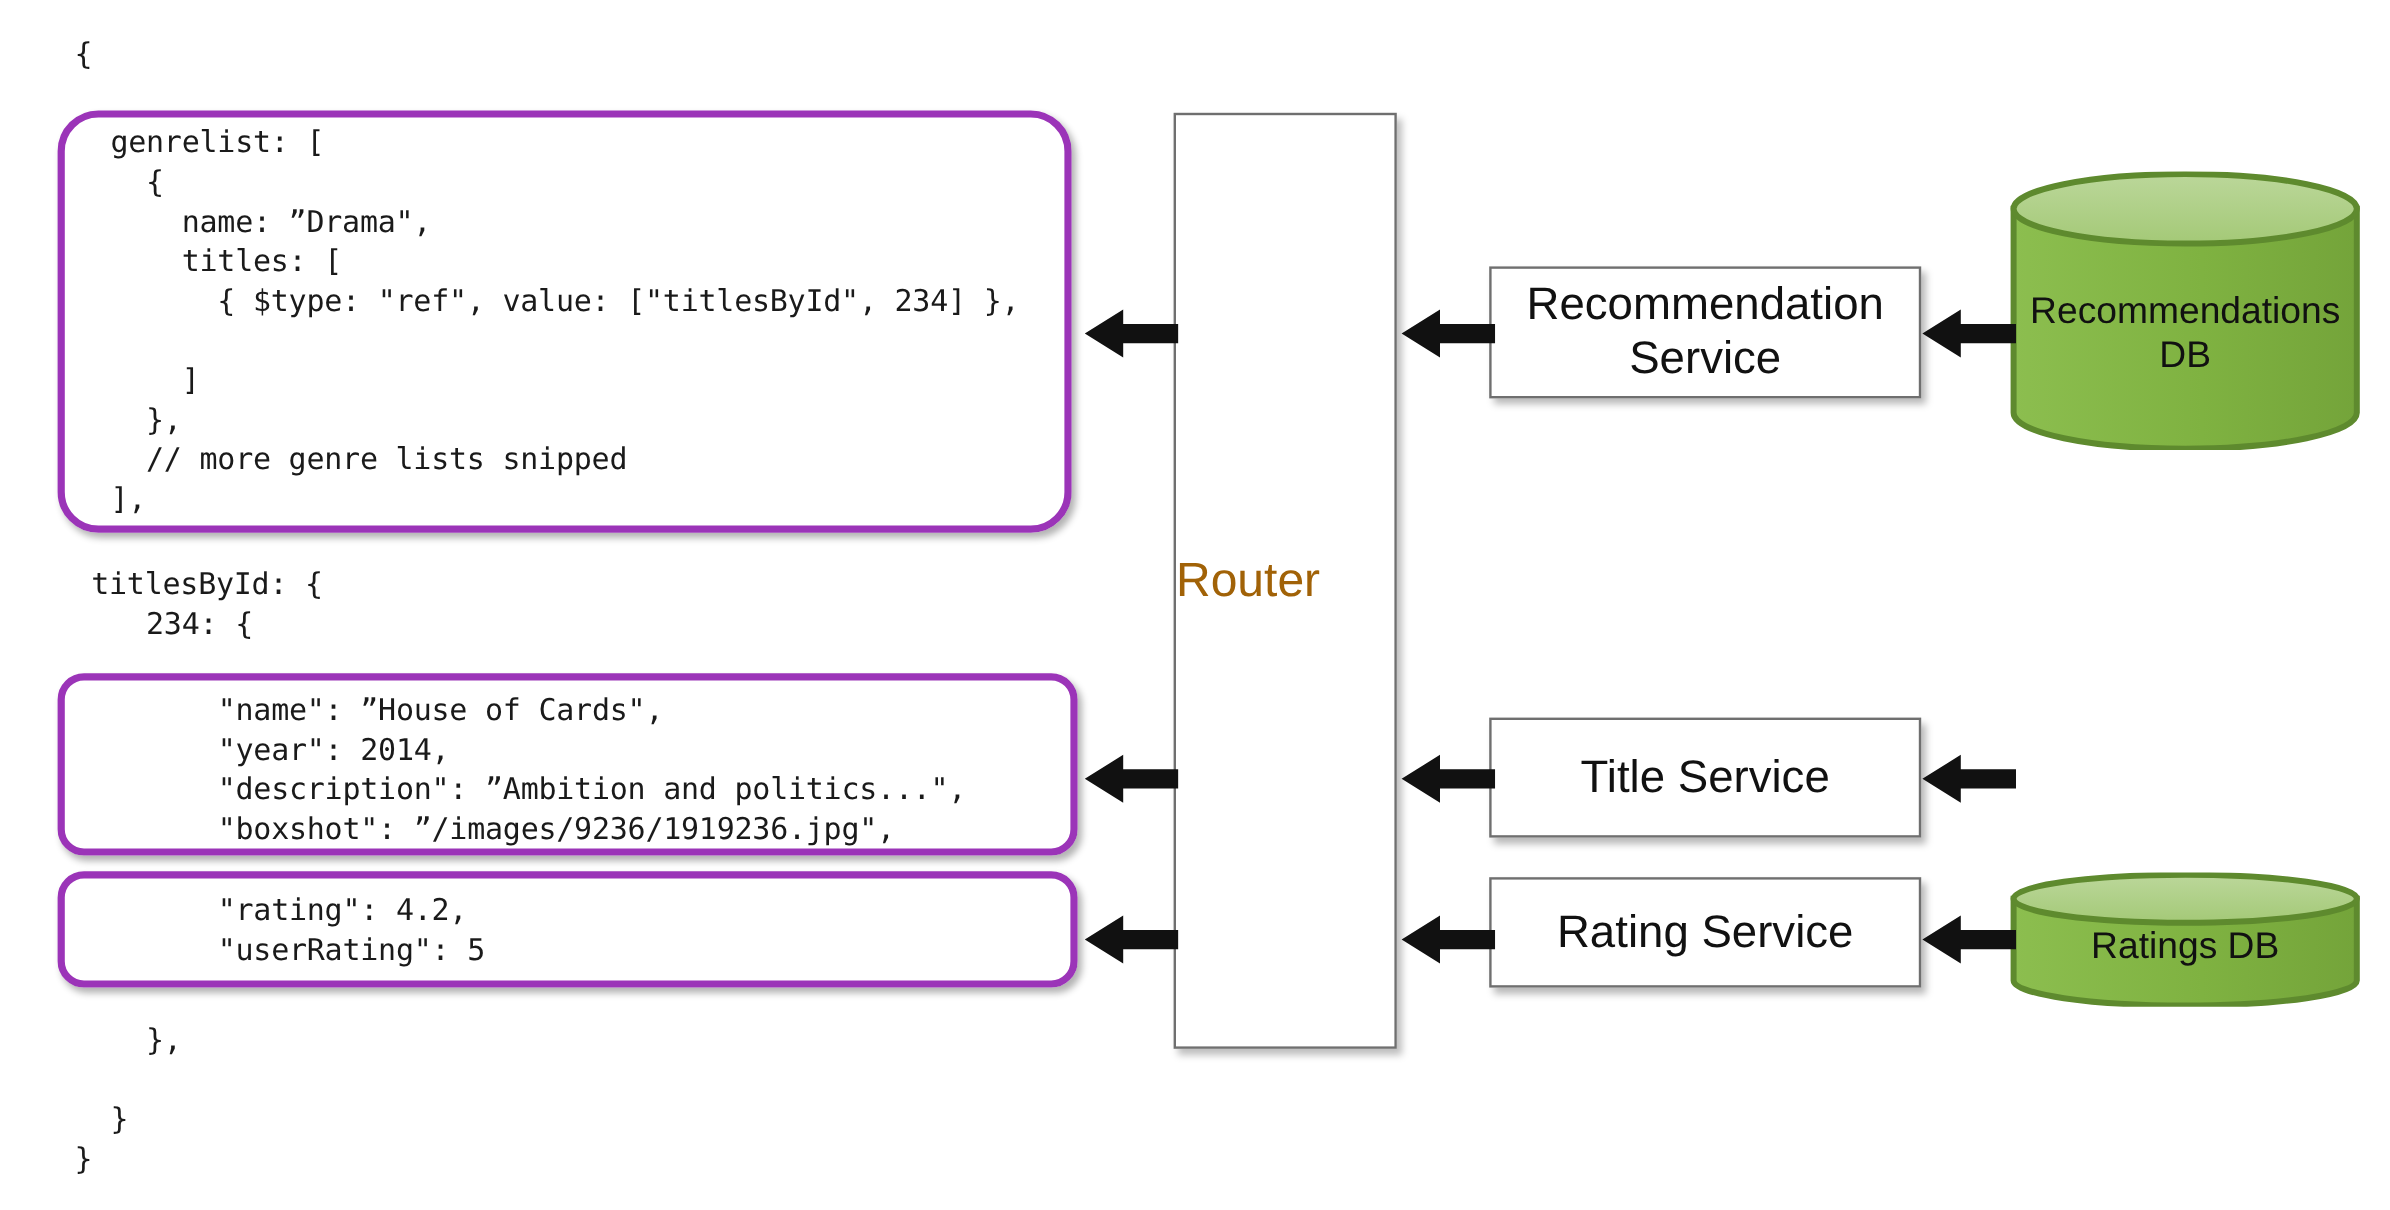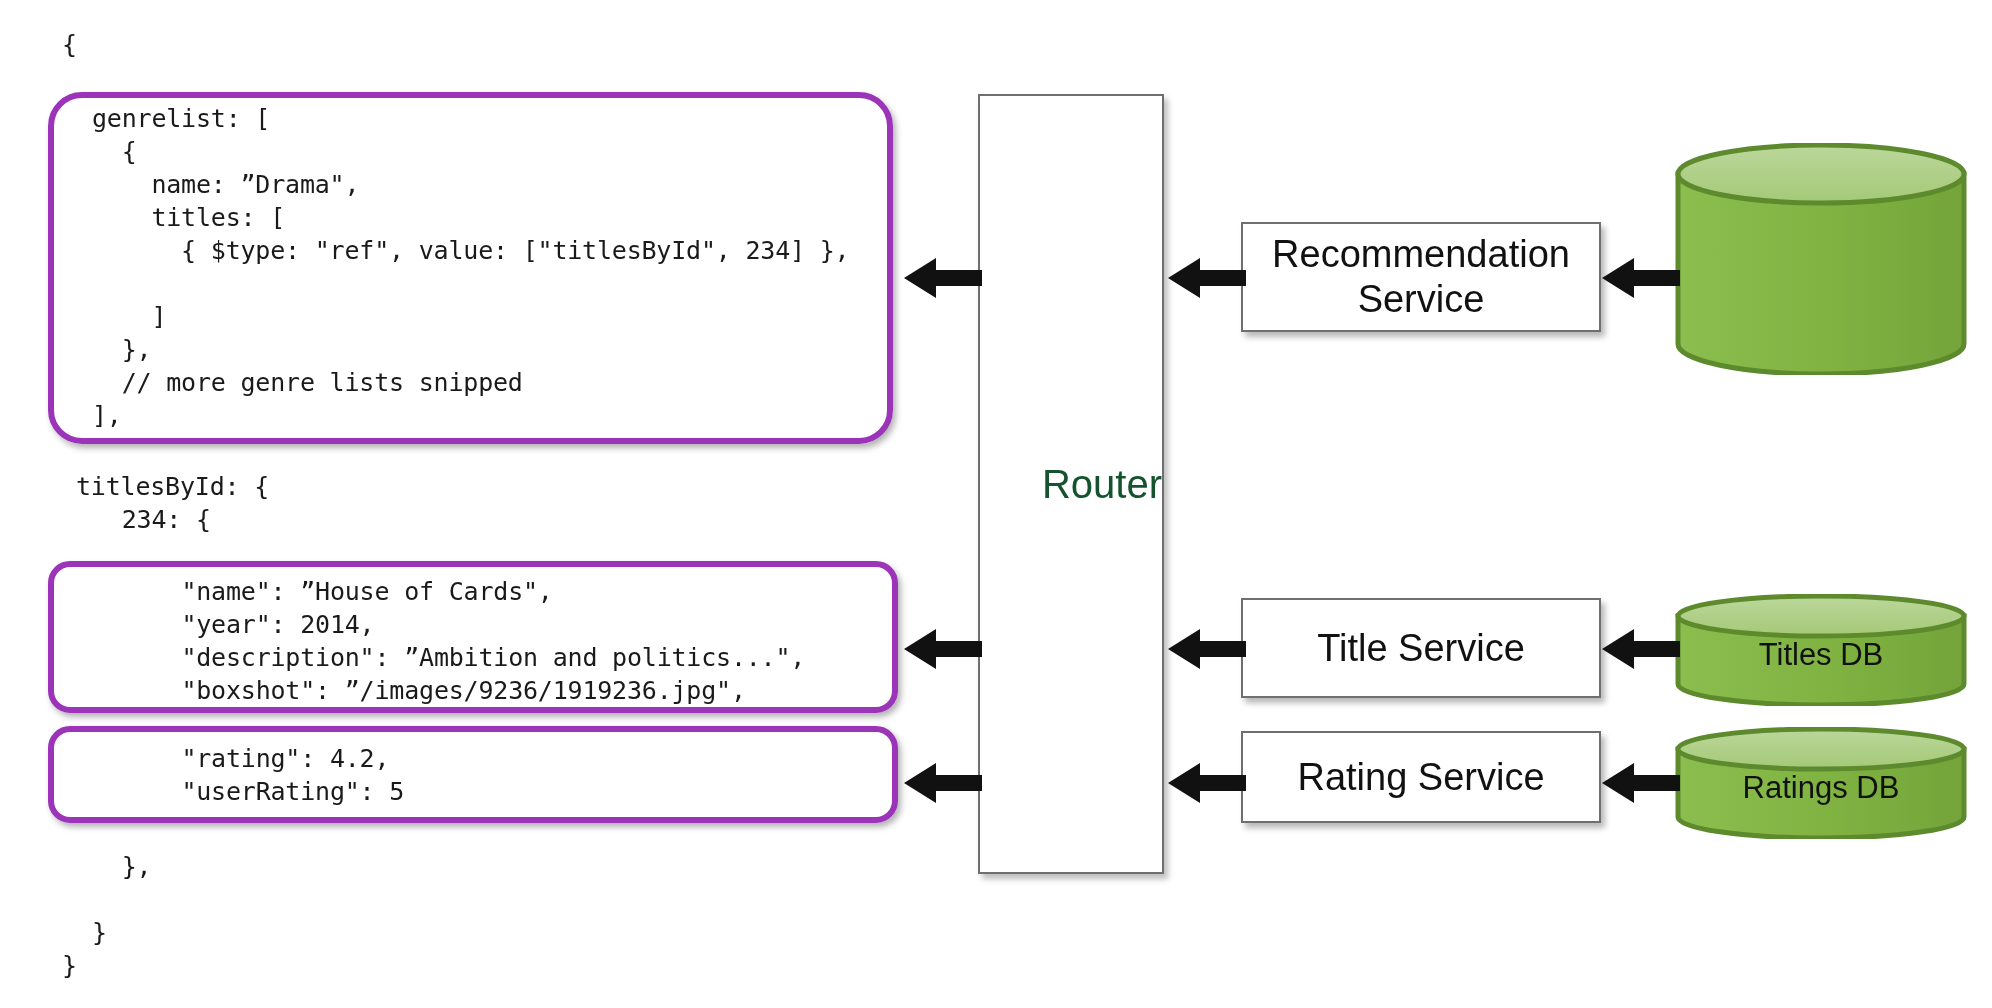--- a/index.html
+++ b/index.html
@@ -61,23 +61,23 @@
     box-shadow: 4px 5px 6px rgba(0,0,0,0.28);
     font-family: "Liberation Sans", sans-serif;
   }
   .router-box {
     position: absolute;
     background: #ffffff;
     border: 2px solid #6f6f6f;
     box-sizing: border-box;
     display: flex;
     align-items: center;
-    justify-content: flex-end;
+    justify-content: flex-start;
     font-size: 40px;
-    color: #14532d;
+    color: #a16207;
     box-shadow: 4px 5px 6px rgba(0,0,0,0.26);
   }
 
   
   .db-cyl {
     position: absolute;
   }
   .db-cyl svg { display: block; }
   .db-label {
     position: absolute;
@@ -162,42 +162,26 @@
           <stop offset="100%" stop-color="#74A43A"></stop>
         </linearGradient>
         <linearGradient id="cylTop1" x1="0" y1="0" x2="0" y2="1">
           <stop offset="0%" stop-color="#BBD79A"></stop>
           <stop offset="100%" stop-color="#A4C977"></stop>
         </linearGradient>
       </defs>
       <path d="M3 31 L3 201 A143 30 0 0 0 289 201 L289 31 Z" fill="url(#cylBody1)" stroke="#5E8A2E" stroke-width="5"></path>
       <ellipse cx="146" cy="31" rx="143" ry="29" fill="url(#cylTop1)" stroke="#5E8A2E" stroke-width="5"></ellipse>
     </svg>
-  </div>
-
-  <div class="db-cyl" style="left:1675px; top:594px; width:292px; height:112px;">
-    <svg width="292" height="112" viewBox="0 0 292 112">
-      <defs>
-        <linearGradient id="cylBody2" x1="0" y1="0" x2="1" y2="0">
-          <stop offset="0%" stop-color="#8CBE4F"></stop>
-          <stop offset="55%" stop-color="#7FB241"></stop>
-          <stop offset="100%" stop-color="#74A43A"></stop>
-        </linearGradient>
-        <linearGradient id="cylTop2" x1="0" y1="0" x2="0" y2="1">
-          <stop offset="0%" stop-color="#BBD79A"></stop>
-          <stop offset="100%" stop-color="#A4C977"></stop>
-        </linearGradient>
-      </defs>
-      <path d="M3 22 L3 90 A143 21 0 0 0 289 90 L289 22 Z" fill="url(#cylBody2)" stroke="#5E8A2E" stroke-width="5"></path>
-      <ellipse cx="146" cy="22" rx="143" ry="20" fill="url(#cylTop2)" stroke="#5E8A2E" stroke-width="5"></ellipse>
-    </svg>
-    <div class="db-label" style="top:42px;">
-      <div>Titles DB</div>
+    <div class="db-label" style="top:97px;">
+      <div>Recommendations</div>
+      <div>DB</div>
     </div>
   </div>
+
 
   <div class="db-cyl" style="left:1675px; top:727px; width:292px; height:112px;">
     <svg width="292" height="112" viewBox="0 0 292 112">
       <defs>
         <linearGradient id="cylBody3" x1="0" y1="0" x2="1" y2="0">
           <stop offset="0%" stop-color="#8CBE4F"></stop>
           <stop offset="55%" stop-color="#7FB241"></stop>
           <stop offset="100%" stop-color="#74A43A"></stop>
         </linearGradient>
         <linearGradient id="cylTop3" x1="0" y1="0" x2="0" y2="1">

